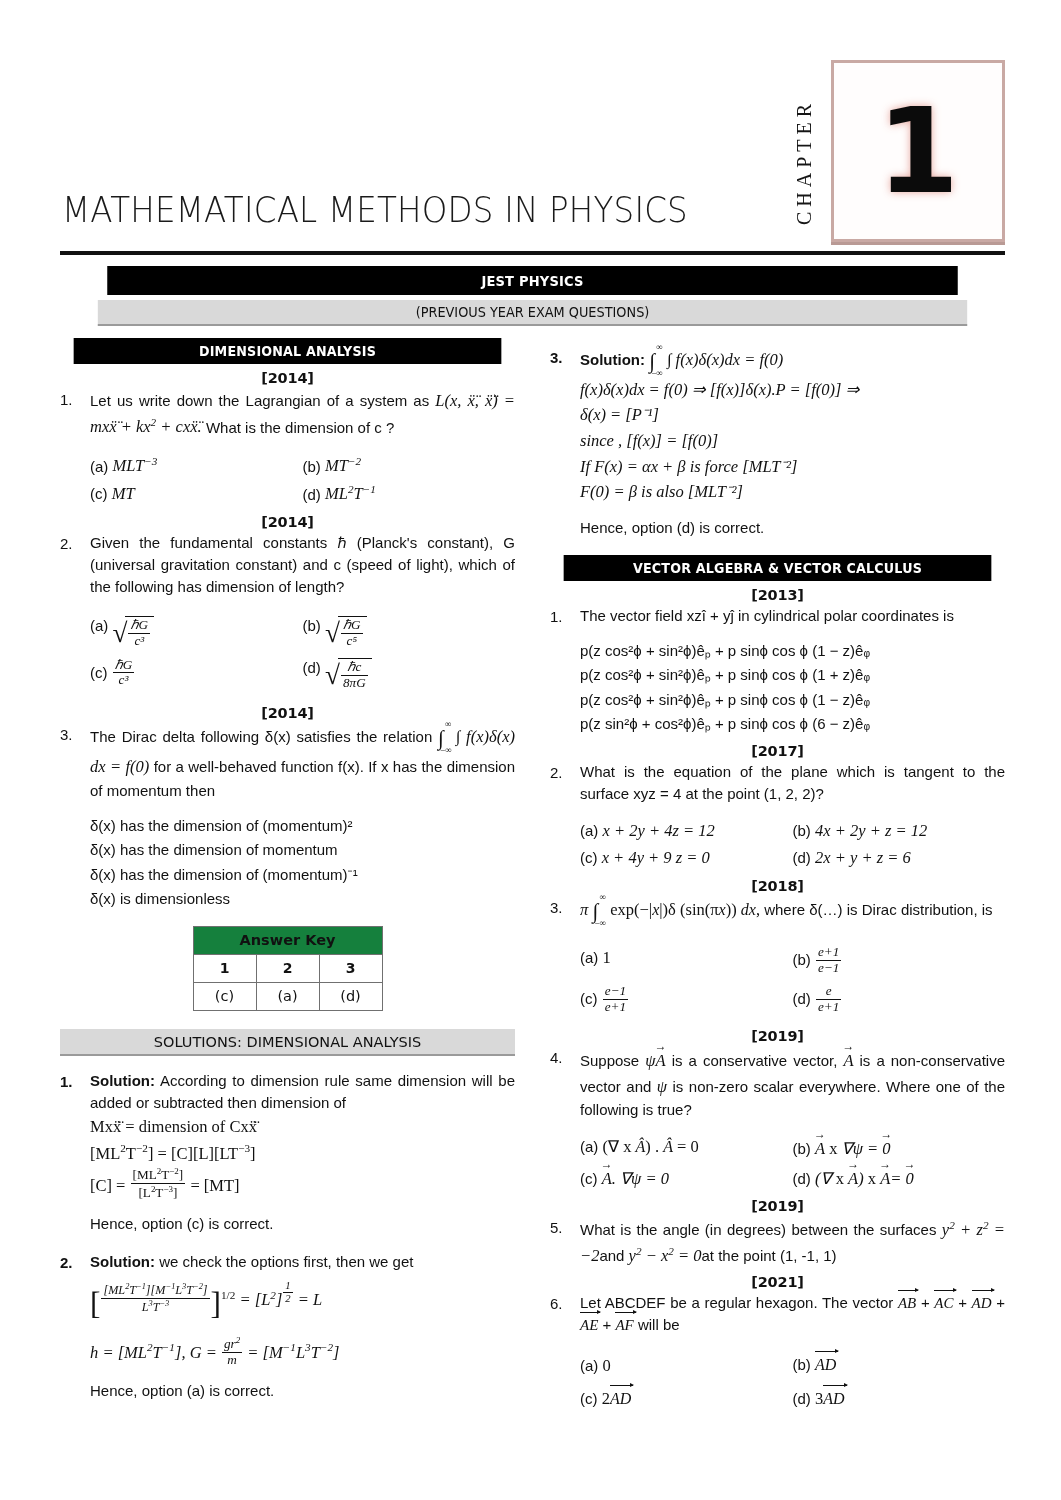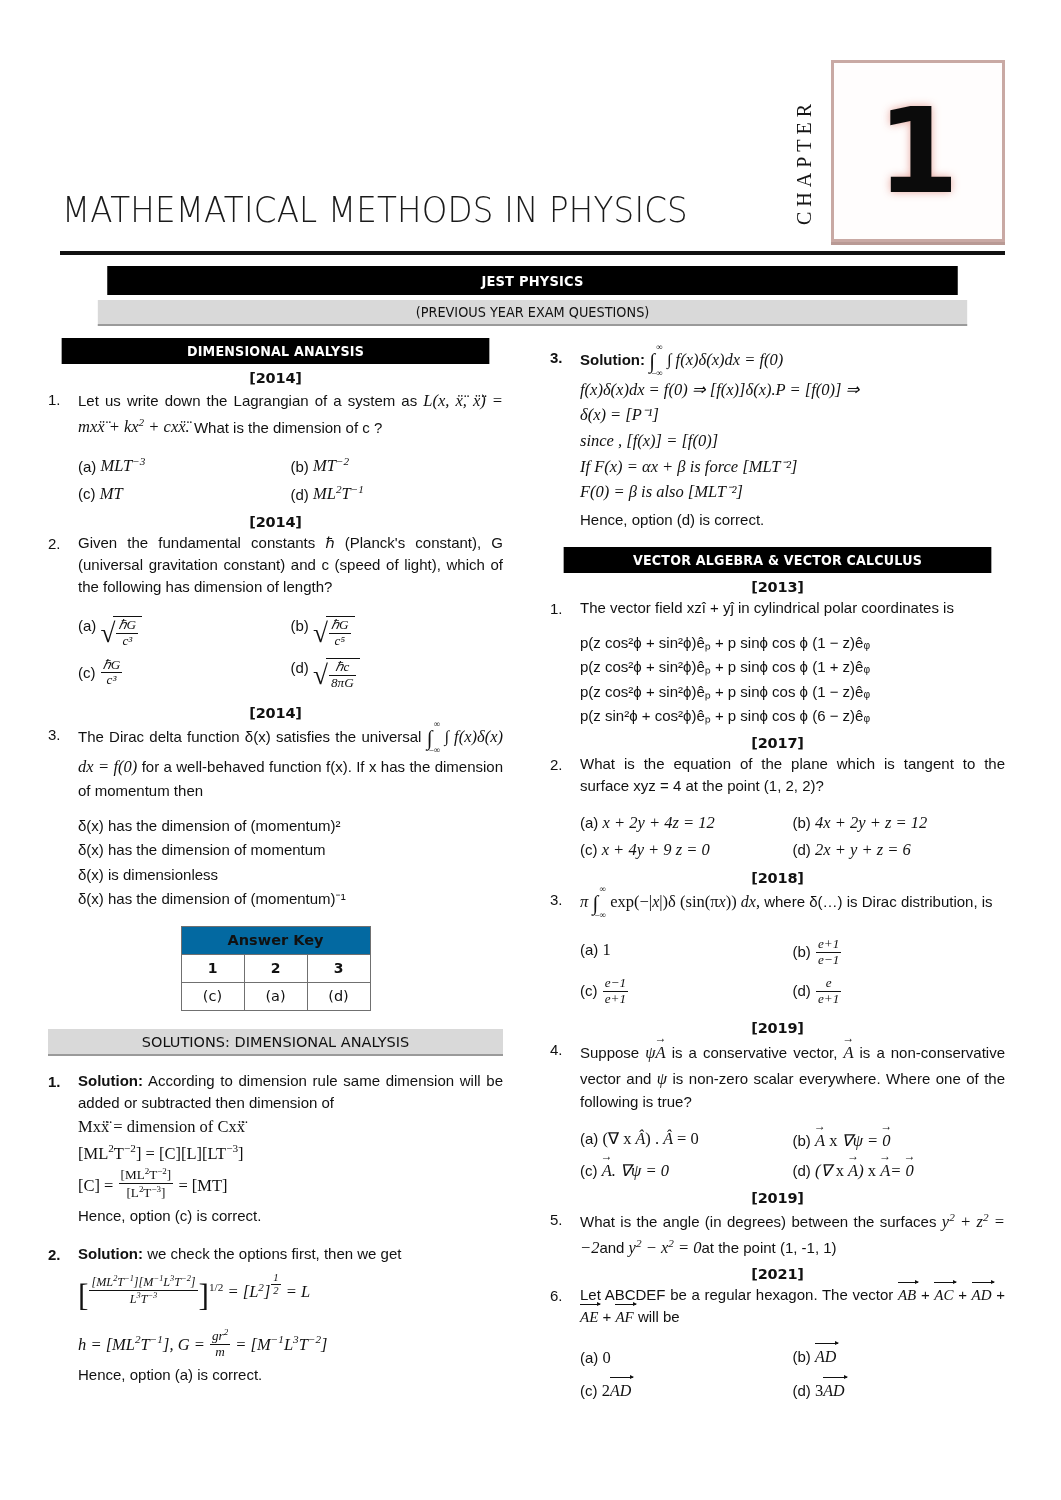--- a/index.html
+++ b/index.html
@@ -125,21 +125,21 @@
     box-sizing: border-box;
     transform: scaleX(0.92);
   }
 
   
   .col {
     position: absolute;
     top: 338px;
     width: 455px;
   }
-  .col-left  { left: 48px; }
+  .col-left  { left: 60px; }
   .col-right { left: 550px; }
 
   .section-black {
     background: #000000;
     color: #ffffff;
     font-family: "DejaVu Sans", sans-serif;
     font-weight: bold;
     font-size: 13.5px;
     text-align: center;
     padding: 5px 0 5px 0;
@@ -290,27 +290,27 @@
     font-size: 14px;
   }
   .akey th, .akey td {
     border: 1px solid #707070;
     width: 62px;
     height: 27px;
     text-align: center;
     padding: 0;
   }
   .akey th.title {
-    background: #0369a1;
+    background: #15803d;
     font-weight: bold;
     font-size: 14.5px;
   }
   .akey td.num { font-weight: bold; }
   .akey td.ans { font-weight: normal; font-size: 14.5px; }
-  .hence { font-size: 15px; margin-top: 4px; }
+  .hence { font-size: 15px; margin-top: 12px; }
   .blk { margin-top: 0; }
 </style>
 </head>
 <body>
 
 <div class="page">
 
   <div class="header">
     <div class="chapter-box">
       <div class="chapter-number">1</div>
@@ -369,29 +369,29 @@
           </div>
         </div>
       </div>
     </div>
 
     <div class="year" style="margin-top:14px;">[2014]</div>
     <div class="qitem">
       <div class="qnum">3.</div>
       <div class="qbody">
         <div class="qtext">
-          <span>The Dirac delta function δ(x) satisfies the universal</span>
+          <span>The Dirac delta following δ(x) satisfies the relation</span>
           <span class="intg">∫<span class="lim-top">∞</span><span class="lim-bot">−∞</span></span><span class="mline it">∫ f(x)δ(x) dx = f(0)</span>
           <span>for a well-behaved function f(x). If x has the dimension of momentum then</span>
         </div>
         <div class="opts">
           <div class="opt full"><span>δ(x) has the dimension of (momentum)²</span></div>
           <div class="opt full"><span>δ(x) has the dimension of momentum</span></div>
+          <div class="opt full"><span>δ(x) has the dimension of (momentum)⁻¹</span></div>
           <div class="opt full"><span>δ(x) is dimensionless</span></div>
-          <div class="opt full"><span>δ(x) has the dimension of (momentum)⁻¹</span></div>
         </div>
       </div>
     </div>
 
     <div class="akey-wrap">
       <table class="akey">
         <tbody>
             <tr>
           <th class="title" colspan="3">Answer Key</th>
         </tr>

